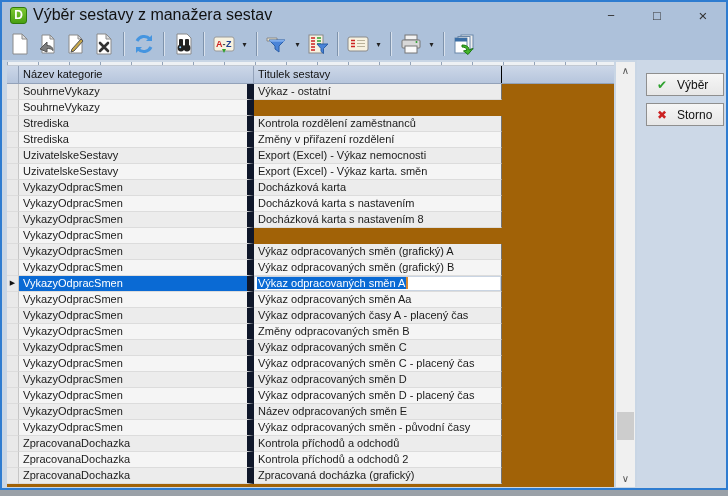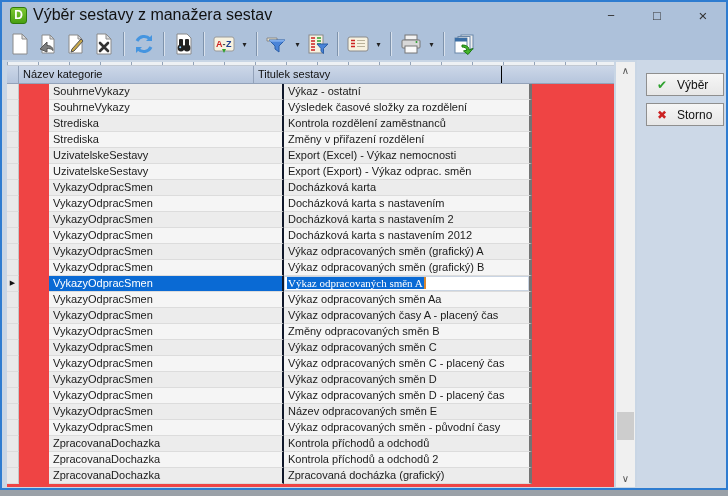--- a/index.html
+++ b/index.html
@@ -23,42 +23,42 @@
   .toolbar { height:32px; display:flex; align-items:center; background:#adc1da; padding-left:4px; }
   .tb-btn { width:28px; height:28px; display:flex; align-items:center; justify-content:center; }
   .tb-dd { width:13px; height:28px; display:flex; align-items:center; justify-content:center;
            font-size:8px; color:#222; }
   .tb-sep { width:2px; height:24px; margin:0 5px; border-left:1px solid #7e93ac; border-right:1px solid #d8e1ec; }
   .tb-btn svg { width:24px; height:24px; }
 
   
   .client { position:absolute; top:58px; left:0; right:0; bottom:0; background:#c9d6e5; }
 
-  .grid { position:absolute; left:5px; top:2px; width:607px; bottom:1px; background:#ef4444;
+  .grid { position:absolute; left:5px; top:2px; width:607px; bottom:1px; background:#a16207;
           display:flex; flex-direction:column; overflow:hidden; }
   .grid-ticks { height:4px; background:repeating-linear-gradient(90deg,#93a3b8 0 1px,#eef1f4 1px 31px);
                 border-bottom:1px solid #c2c9d2; }
   .grid-header { height:18px; display:flex; background:linear-gradient(#ccd7e8,#b6c5dc);
                  border-bottom:1px solid #93a2b9; font-size:11px; color:#111; }
   .grid-header .ind { width:12px; border-right:1px solid #93a2b9; }
   .grid-header .c1 { width:235px; padding:2px 0 0 4px; border-right:1px solid #93a2b9; }
   .grid-header .c2 { width:248px; padding:2px 0 3px 4px; border-right:1px solid #000; }
   .grid-body { flex:1; }
 
   .row { display:flex; height:16px; font-size:11px; color:#1a1a1a; }
   .row .cell { height:100%; line-height:15px; border-bottom:1px solid #dcdcdc; white-space:nowrap; overflow:hidden; }
   .row .ind { width:12px; background:#e9e9e9; border-right:1px solid #c6c6c6;
               font-size:7px; text-align:center; line-height:14px; color:#111; }
-  .row .c1 { width:235px; padding-left:4px; border-right:2px solid #0f172a;margin-left:30px; }
-  .row .c2 { width:248px; padding-left:4px; border-right:3px solid #737373; }
+  .row .c1 { width:235px; padding-left:4px; border-right:7px solid #0f172a; }
+  .row .c2 { width:248px; padding-left:4px; border-right:1px solid #737373; }
   .row.odd  .c1,.row.odd  .c2 { background:#ececec; }
   .row.even .c1,.row.even .c2 { background:#f5f5f5; }
   .row.selected .c1 { background:#0a6ad4; color:#fff; }
   .row.selected .c2 { background:#fff; padding-left:3px; box-shadow:inset 0 0 0 1px #c9d4e2; }
-  .row.selected .editsel { background:#0a6ad4; color:#fff; border-right:2px solid #d9882f; padding:0 1px;font-family:Liberation Serif, serif; }
+  .row.selected .editsel { background:#0a6ad4; color:#fff; border-right:2px solid #d9882f; padding:0 1px; }
 
   
   .vscroll { position:absolute; left:614px; top:2px; width:19px; bottom:1px; background:#f0f0f0;
              display:flex; flex-direction:column; }
   .vscroll .arr { height:17px; display:flex; align-items:center; justify-content:center;
                   color:#555; font-size:10px; }
   .vscroll .track { flex:1; position:relative; }
   .vscroll .thumb { position:absolute; left:1px; right:1px; top:333px; height:28px; background:#cdcdcd; }
 
   
@@ -206,61 +206,59 @@
         </div>
         <div class="grid-body">
             <div class="row odd">
               <div class="cell ind"></div>
               <div class="cell c1">SouhrneVykazy</div>
               <div class="cell c2">Výkaz - ostatní</div>
             </div>
             <div class="row even">
               <div class="cell ind"></div>
               <div class="cell c1">SouhrneVykazy</div>
-              <div class="cell c2">Výsledek časové složky za rozdělení</div>
             </div>
             <div class="row odd">
               <div class="cell ind"></div>
               <div class="cell c1">Strediska</div>
               <div class="cell c2">Kontrola rozdělení zaměstnanců</div>
             </div>
             <div class="row even">
               <div class="cell ind"></div>
               <div class="cell c1">Strediska</div>
               <div class="cell c2">Změny v přiřazení rozdělení</div>
             </div>
             <div class="row odd">
               <div class="cell ind"></div>
               <div class="cell c1">UzivatelskeSestavy</div>
               <div class="cell c2">Export (Excel) - Výkaz nemocnosti</div>
             </div>
             <div class="row even">
               <div class="cell ind"></div>
               <div class="cell c1">UzivatelskeSestavy</div>
-              <div class="cell c2">Export (Export) - Výkaz odprac. směn</div>
+              <div class="cell c2">Export (Excel) - Výkaz karta. směn</div>
             </div>
             <div class="row odd">
               <div class="cell ind"></div>
               <div class="cell c1">VykazyOdpracSmen</div>
               <div class="cell c2">Docházková karta</div>
             </div>
             <div class="row even">
               <div class="cell ind"></div>
               <div class="cell c1">VykazyOdpracSmen</div>
               <div class="cell c2">Docházková karta s nastavením</div>
             </div>
             <div class="row odd">
               <div class="cell ind"></div>
               <div class="cell c1">VykazyOdpracSmen</div>
-              <div class="cell c2">Docházková karta s nastavením 2</div>
-            </div>
-            <div class="row even">
-              <div class="cell ind"></div>
-              <div class="cell c1">VykazyOdpracSmen</div>
-              <div class="cell c2">Docházková karta s nastavením 2012</div>
+              <div class="cell c2">Docházková karta s nastavením 8</div>
+            </div>
+            <div class="row even">
+              <div class="cell ind"></div>
+              <div class="cell c1">VykazyOdpracSmen</div>
             </div>
             <div class="row odd">
               <div class="cell ind"></div>
               <div class="cell c1">VykazyOdpracSmen</div>
               <div class="cell c2">Výkaz odpracovaných směn (grafický) A</div>
             </div>
             <div class="row even">
               <div class="cell ind"></div>
               <div class="cell c1">VykazyOdpracSmen</div>
               <div class="cell c2">Výkaz odpracovaných směn (grafický) B</div>

